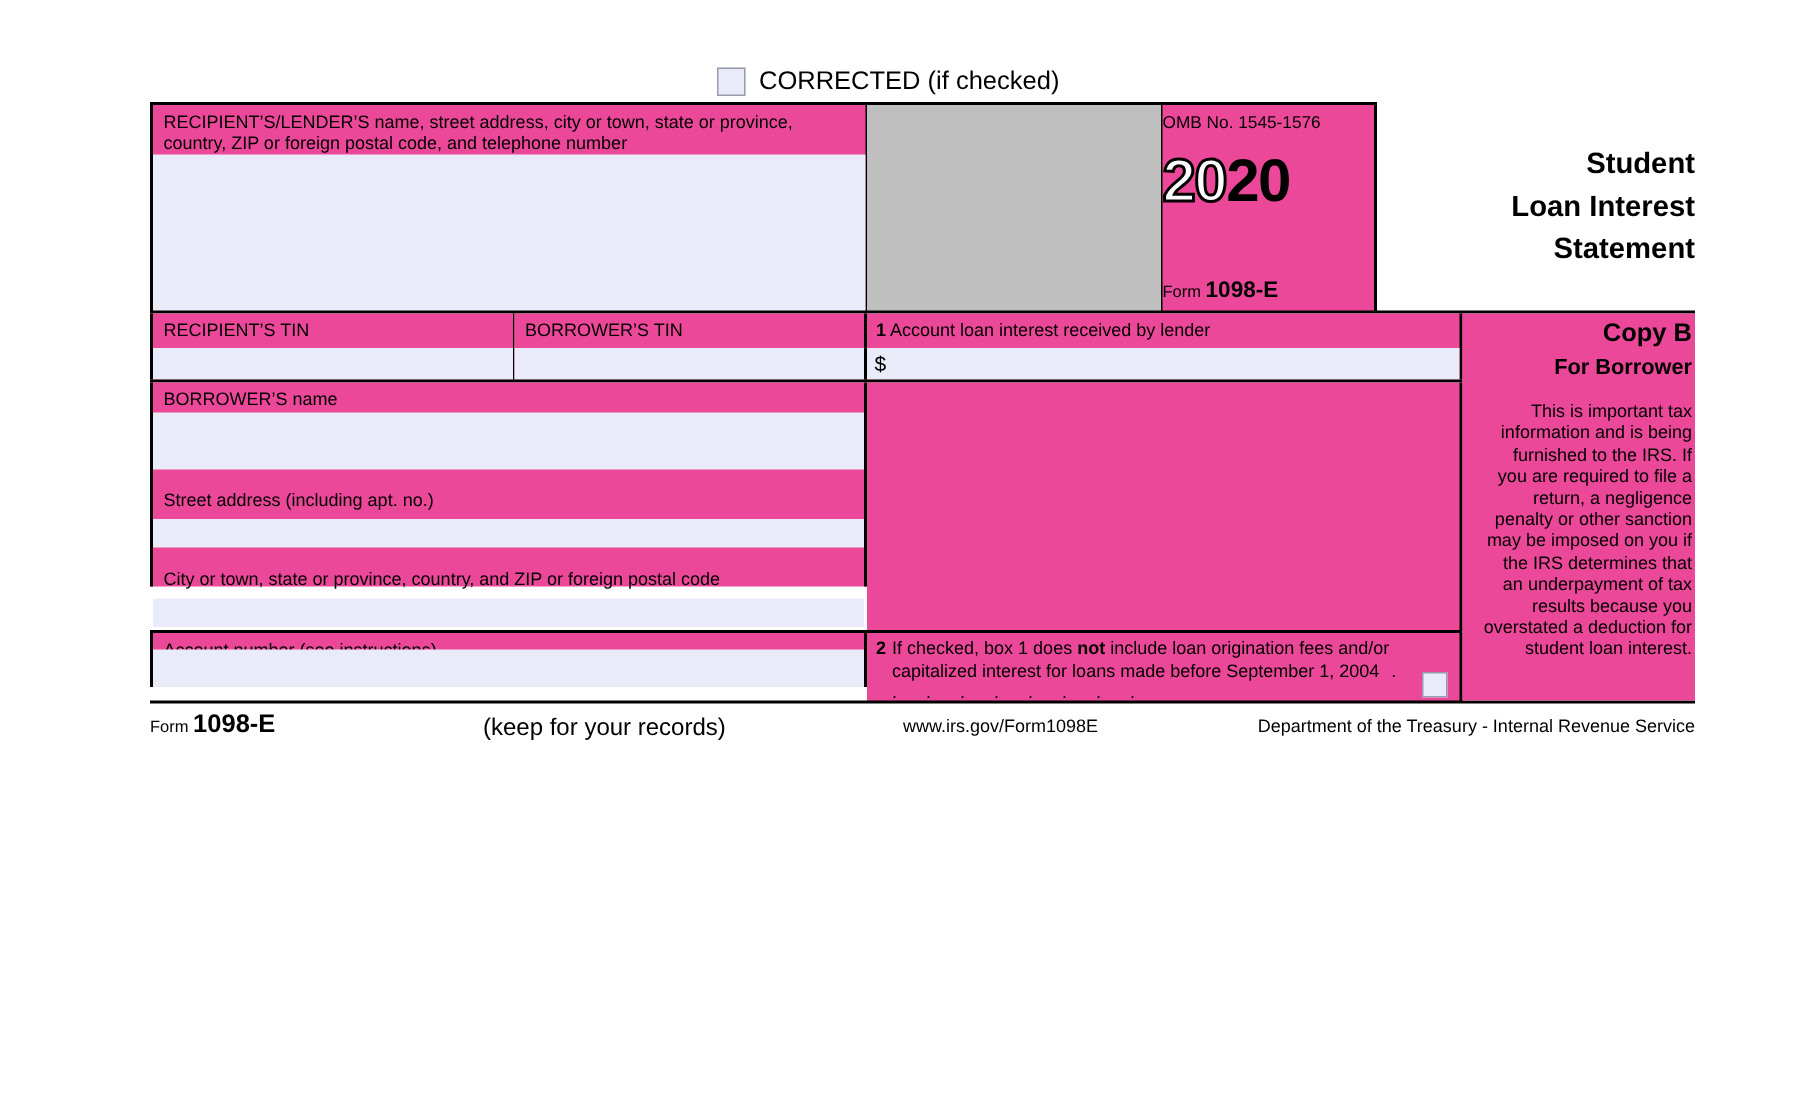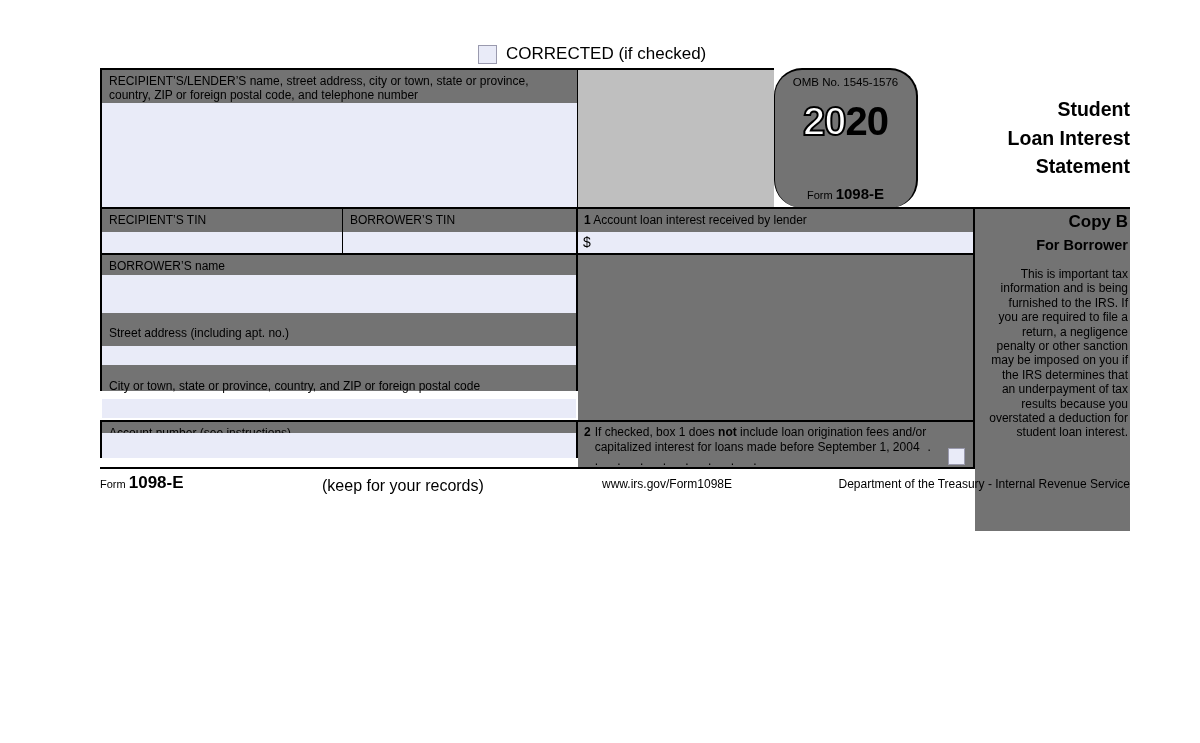--- a/index.html
+++ b/index.html
@@ -1,34 +1,34 @@
 <!DOCTYPE html>
 <html><head>
 <meta charset="utf-8">
 <style>
   * { box-sizing: border-box; margin: 0; padding: 0; }
   html, body { width: 1200px; height: 743px; background: #fff; }
   body { font-family: "Liberation Sans", "DejaVu Sans", sans-serif; color: #000; }
   .page { position: relative; width: 1200px; height: 743px; background: #fff; overflow: hidden; }
   .abs { position: absolute; }
-  .cell { position: absolute; background: #737373; }
+  .cell { position: absolute; background: #ec4899; }
   .label { font-size: 12px; line-height: 14px; }
   .fill { background: #e9ebf8; }
   .hline { position: absolute; background: #000; height: 2px; }
   .checkbox { position: absolute; background: #e9ebf8; border: 1px solid #9a9aae; }
 
   
   .corrected-text { position: absolute; left: 506px; top: 44px; font-size: 17px; line-height: 20px; }
 
   
   .recipient-cell { left: 100px; top: 68px; width: 478px; height: 140px; border-top: 2px solid #000; border-left: 2px solid #000; border-right: 1px solid #000; }
   .recipient-cell .label { padding: 4px 8px 0 7px; }
   .recipient-input { position: absolute; left: 0; right: 0; top: 33px; bottom: 0; }
   .gray-cell { left: 578px; top: 68px; width: 196px; height: 140px; background: #bfbfbf; border-top: 2px solid #000; }
-  .omb-cell { left: 774px; top: 68px; width: 144px; height: 140px; border-top: 2px solid #000; border-left: 1px solid #000; border-right: 2px solid #000; text-align: center; border-radius: 28px; }
+  .omb-cell { left: 774px; top: 68px; width: 144px; height: 140px; border-top: 2px solid #000; border-left: 1px solid #000; border-right: 2px solid #000; text-align: left; }
   .omb-no { font-size: 11.5px; margin-top: 6px; }
   .year { margin-top: 12px; font-size: 40px; font-weight: bold; letter-spacing: -1px; line-height: 42px; }
   .year-outline { color: #fff; -webkit-text-stroke: 2px #000; }
   .omb-form-line { position: absolute; bottom: 6px; left: 0; right: 0; font-size: 11px; }
   .omb-form-line b { font-size: 15px; }
   .main-title { position: absolute; left: 830px; top: 95px; width: 300px; text-align: right; font-size: 19.5px; font-weight: bold; line-height: 28.5px; }
 
   
   .tin-recipient { left: 100px; top: 209px; width: 243px; height: 44px; border-left: 2px solid #000; border-right: 1px solid #000; }
   .tin-borrower  { left: 343px; top: 209px; width: 235px; height: 44px; border-right: 2px solid #000; }
@@ -56,21 +56,21 @@
   .account-cell .label { padding: 4px 6px 0 7px; }
   .account-input { position: absolute; left: 0; right: 0; bottom: 0; height: 25px; }
   .box2-cell { left: 578px; top: 422px; width: 397px; height: 46px; border-right: 2px solid #000; }
   .box2-inner { display: flex; gap: 4px; padding: 3px 30px 0 6px; font-size: 12px; line-height: 14.5px; }
   .box2-num { font-weight: bold; }
   .dots { letter-spacing: 8px; margin-left: 8px; }
   .box2-checkbox { right: 8px; bottom: 3px; width: 17px; height: 17px; }
   .corrected-checkbox { left: 478px; top: 45px; width: 19px; height: 19px; }
 
   
-  .copy-col { left: 975px; top: 209px; width: 155px; height: 322px; text-align: right; padding: 2px 2px 0 14px; }
+  .copy-col { left: 975px; top: 209px; width: 155px; height: 258px; text-align: right; padding: 2px 2px 0 14px; }
   .copy-b { font-size: 17px; font-weight: bold; line-height: 22px; }
   .for-borrower { font-size: 14.5px; font-weight: bold; line-height: 18px; margin-top: 3px; }
   .notice { font-size: 12px; line-height: 14.4px; margin-top: 13px; }
 
   
   .footer-form { left: 100px; top: 473px; font-size: 11px; }
   .footer-form b { font-size: 17px; }
   .footer-keep { left: 322px; top: 477px; font-size: 16px; }
   .footer-url { left: 602px; top: 477px; font-size: 12px; }
   .footer-dept { left: 700px; top: 477px; width: 430px; text-align: right; font-size: 12px; }

